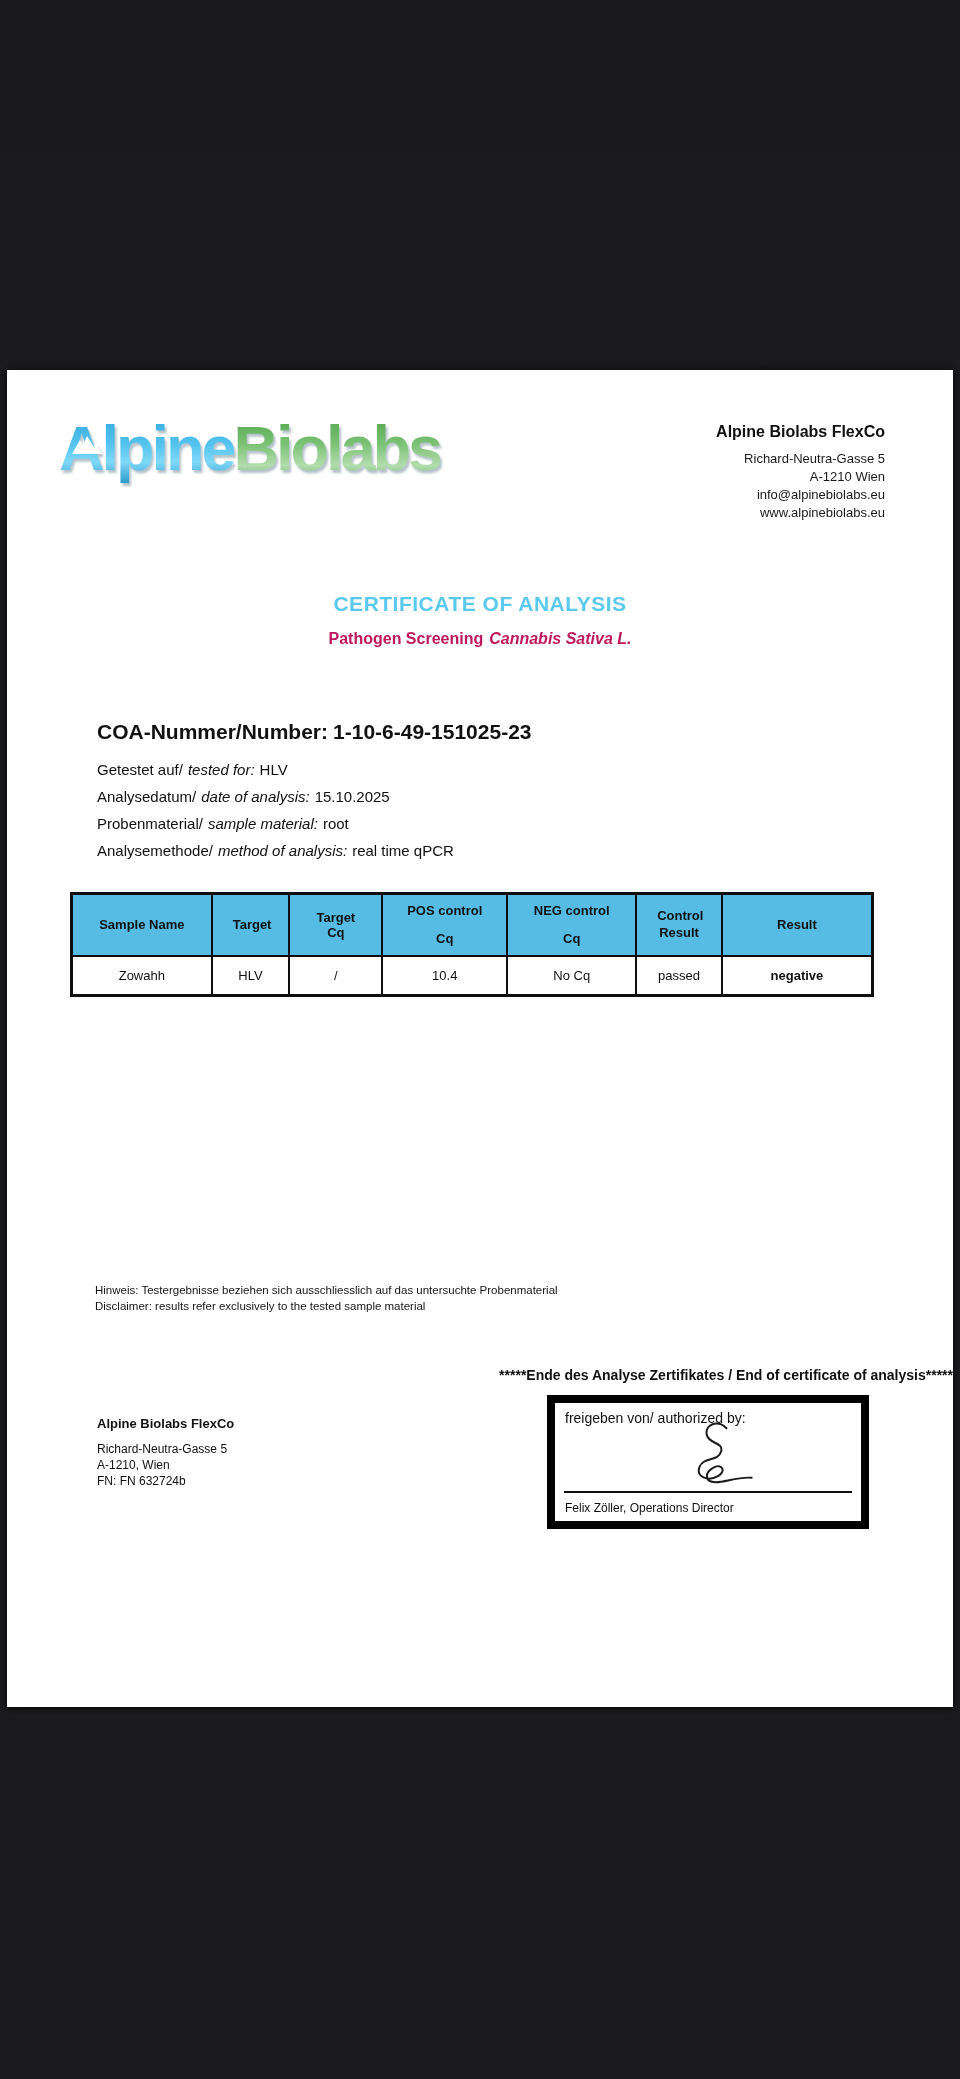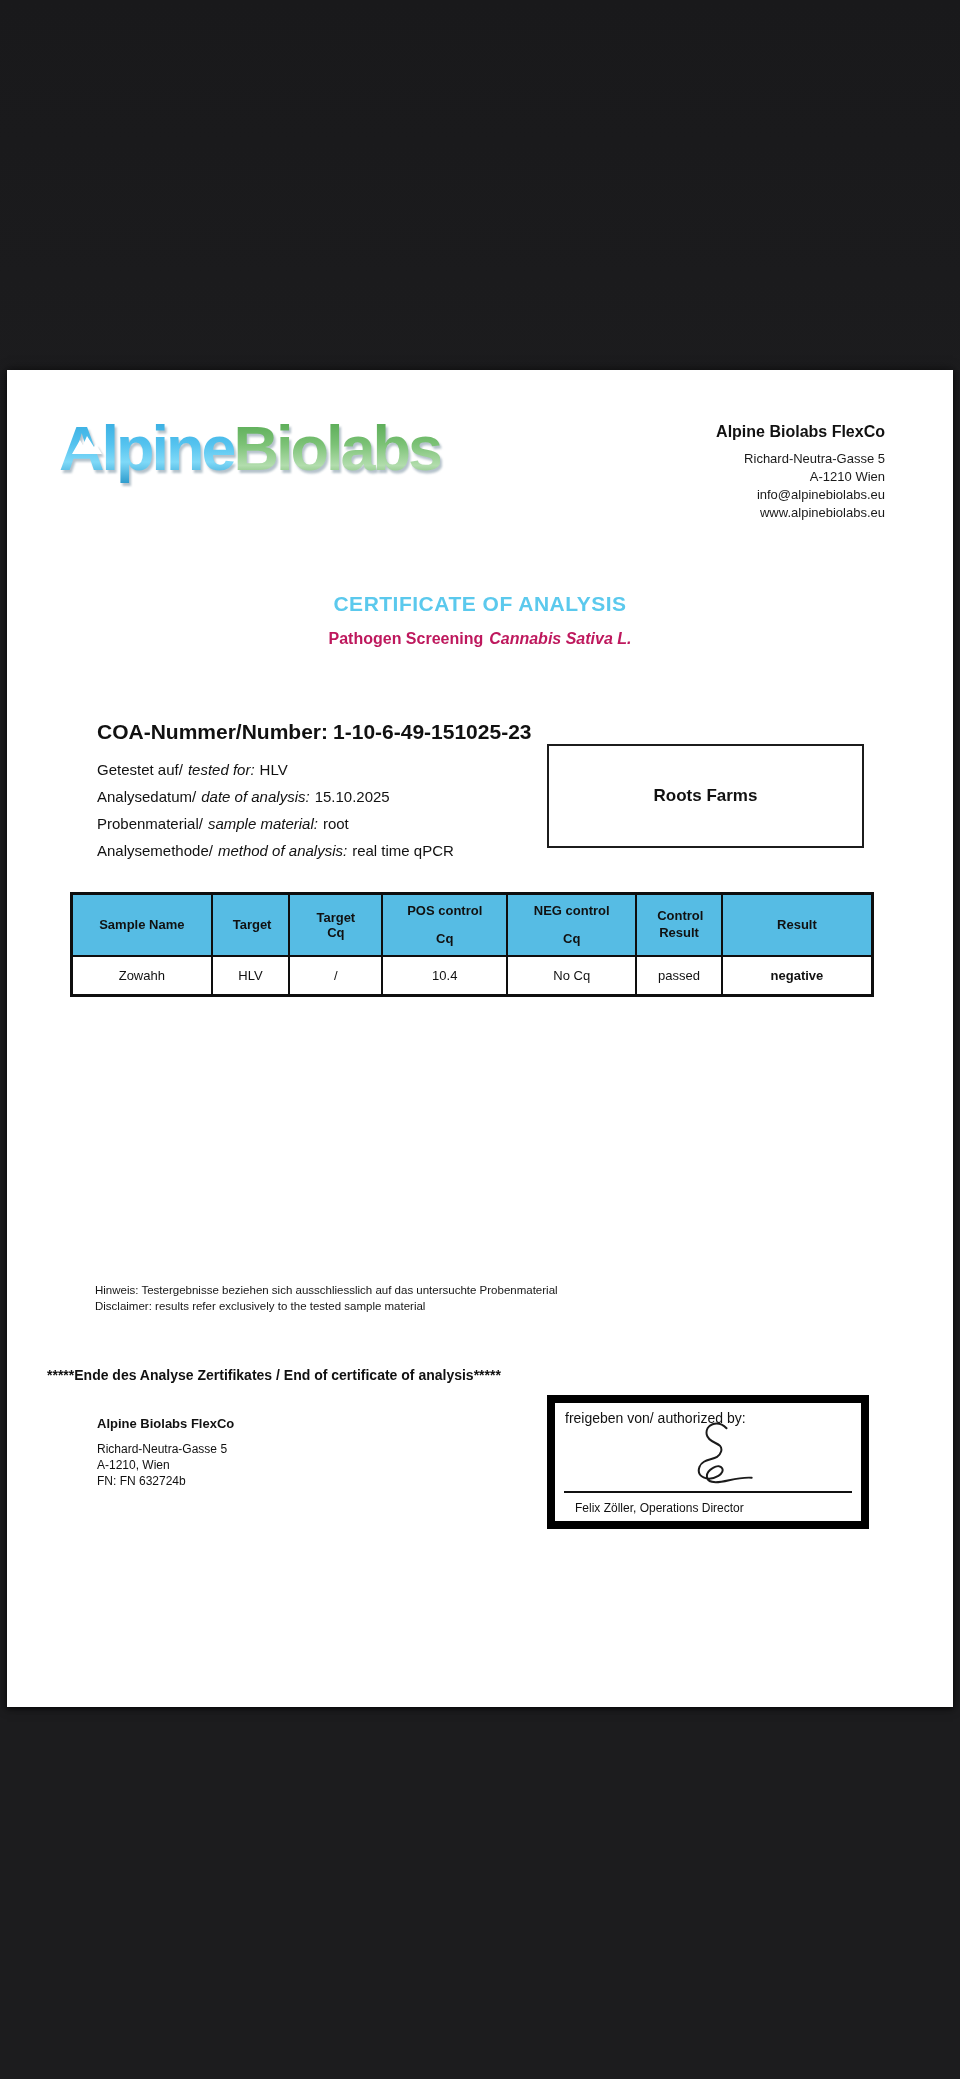--- a/index.html
+++ b/index.html
@@ -74,34 +74,34 @@
   .results-table td { height:40px; background:#ffffff; }
   .results-table th.spread { line-height:2.15; }
   .results-table th.compact { line-height:1.3; }
   .results-table td.bold { font-weight:bold; }
 
   
   .disclaimer { position:absolute; left:88px; top:912px; font-size:11.5px; line-height:16px; color:#161616; }
 
   
   .end-line { position:absolute; left:0; top:997px; width:100%;
-    text-align:left; font-size:14px; font-weight:bold;padding-left:40px; }
+    text-align:right; font-size:14px; font-weight:bold;padding-left:40px; }
 
   
   .footer-block { position:absolute; left:90px; top:1046px; }
   .footer-block .f-company { font-size:13px; font-weight:bold; margin-bottom:10px; }
   .footer-block .f-line { font-size:12px; line-height:16px; }
 
   
   .sig-box { position:absolute; left:540px; top:1025px; width:322px; height:134px;
     border:8px solid #000000; }
   .sig-label { position:absolute; left:10px; top:7px; font-size:14px; }
   .sig-scribble { position:absolute; left:110px; top:18px; width:105px; height:72px; }
   .sig-line { position:absolute; left:9px; right:9px; top:88px; height:2px; background:#111; }
-  .sig-name { position:absolute; left:20px; top:98px; font-size:12px; }
+  .sig-name { position:absolute; left:10px; top:98px; font-size:12px; }
 </style>
 </head>
 <body>
 
 <div class="backdrop"></div>
 
 <div class="page">
 
   <div class="logo">
     <span class="alpine">Alpine</span><span class="biolabs">Biolabs</span>
@@ -134,23 +134,20 @@
       <span class="de">Analysedatum/</span><span class="en">date of analysis:</span><span class="val">15.10.2025</span>
     </div>
     <div class="coa-line">
       <span class="de">Probenmaterial/</span><span class="en">sample material:</span><span class="val">root</span>
     </div>
     <div class="coa-line">
       <span class="de">Analysemethode/</span><span class="en">method of analysis:</span><span class="val">real time qPCR</span>
     </div>
   </div>
 
-  <div class="client-box">
-    <span>Roots Farms</span>
-  </div>
 
   <table class="results-table">
     <colgroup>
       <col style="width:17.5%">
         <col style="width:9.7%">
         <col style="width:11.6%">
       <col style="width:15.6%">
         <col style="width:16.1%">
         <col style="width:10.7%">
         <col style="width:18.8%">

